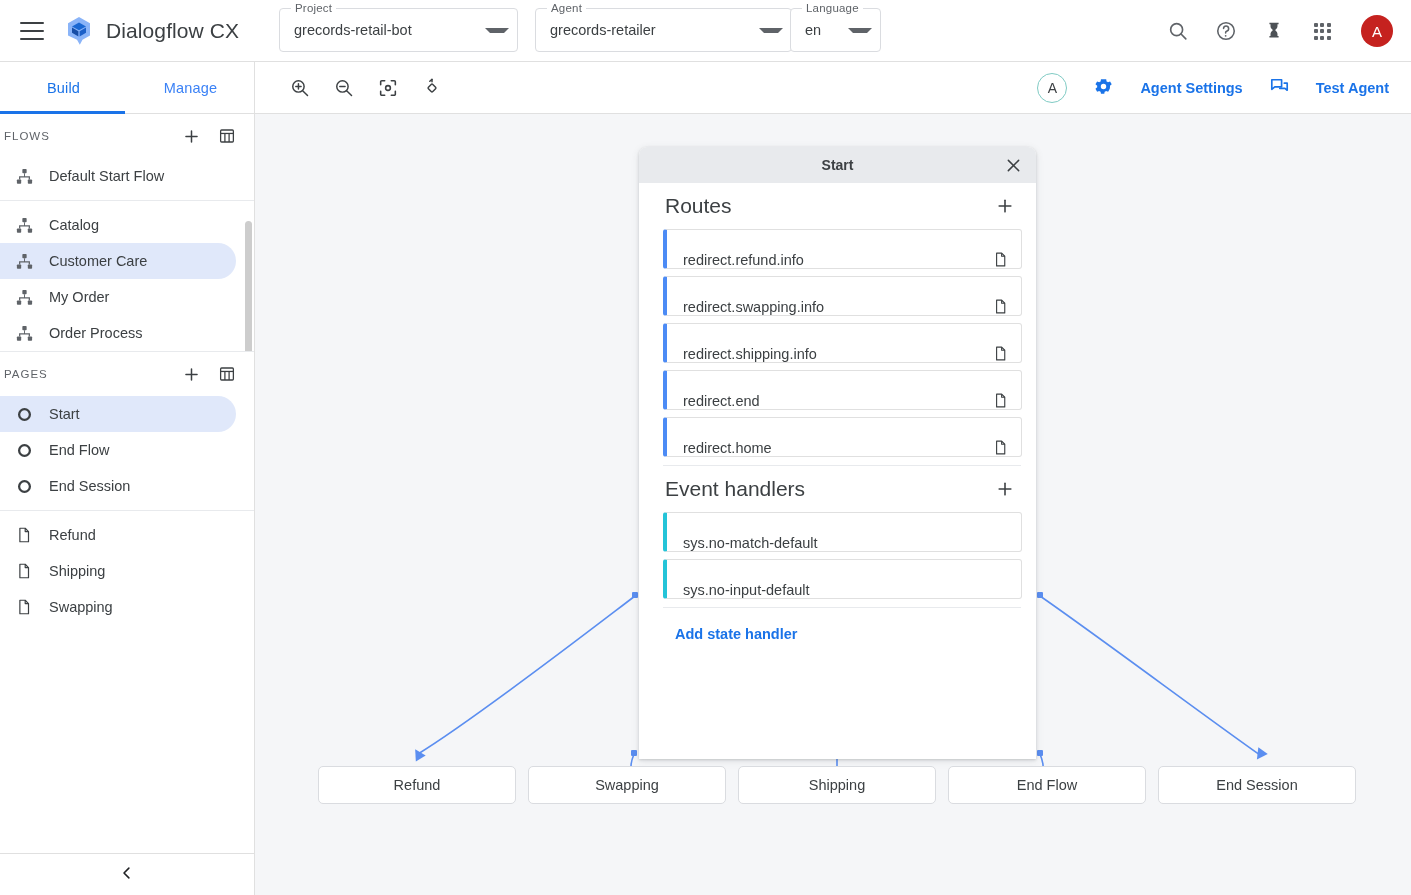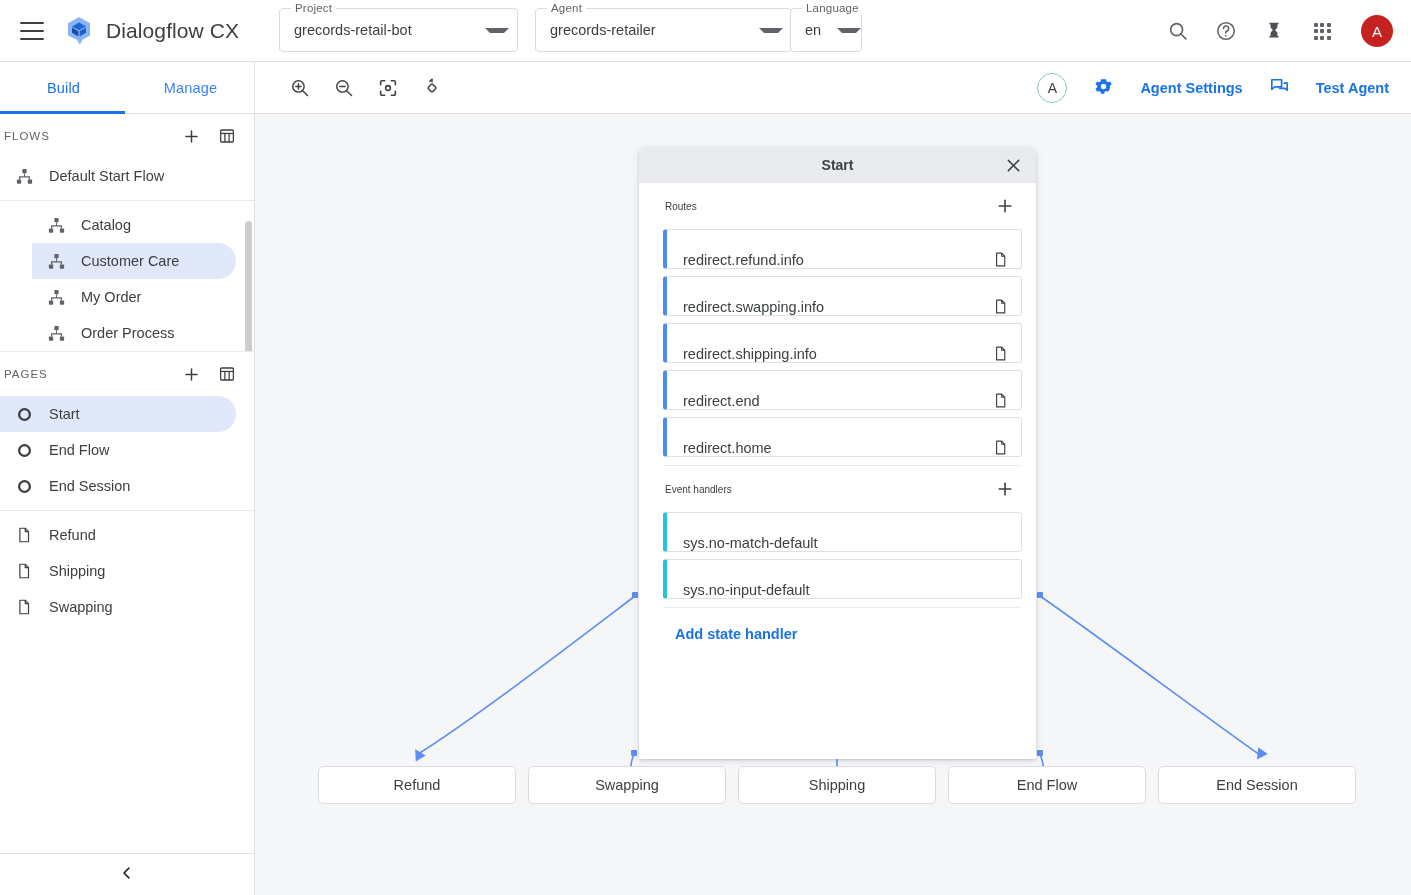--- a/index.html
+++ b/index.html
@@ -37,21 +37,21 @@
     font-size: 11.5px; color: #5f6368; line-height: 14px; letter-spacing: .2px;
   }
   .select-value { font-size: 14.5px; color: #3c4043; white-space: nowrap; }
   .caret { width: 0; height: 0; margin-left: auto; padding-left: 14px;
     border-left: 5px solid transparent; border-right: 5px solid transparent;
     border-top: 5px solid #5f6368; }
   .caret-box { margin-left: auto; padding-left: 16px; display: flex; align-items: center; }
 
   #f-project { position: absolute; left: 279px; top: 8px; width: 239px; }
   #f-agent   { position: absolute; left: 535px; top: 8px; width: 257px; }
-  #f-lang    { position: absolute; left: 790px; top: 8px; width: 72px; }
+  #f-lang    { position: absolute; left: 790px; top: 8px; width: 91px; }
 
   .topbar-actions { position: absolute; right: 18px; top: 0; height: 62px;
     display: flex; align-items: center; gap: 18px; }
   .ic-btn { width: 30px; height: 30px; display: flex; align-items: center; justify-content: center;
      cursor: pointer; color: #5f6368; }
   .avatar {
     width: 32px; height: 32px; border-radius: 50%; background: #c5221f; color: #fff;
     display: flex; align-items: center; justify-content: center;
     font-size: 15px; font-weight: 500; cursor: pointer; margin-left: 6px;
   }
@@ -66,21 +66,21 @@
     font-size: 14.5px; color: #3b82f6; cursor: pointer; letter-spacing: .2px; }
   .tab.active { color: #1a73e8; }
   .tab-underline { position: absolute; bottom: -1px; left: 0; width: 125px; height: 3px; background: #1a73e8; }
 
   .section-head { display: flex; align-items: center; height: 44px; padding: 0 14px 0 4px; }
   .section-head .ttl { font-size: 11.5px; letter-spacing: 1px; color: #5f6368; }
   .section-head .acts { margin-left: auto; display: flex; gap: 10px; align-items: center; }
   .sq-btn { width: 26px; height: 26px; display: flex; align-items: center; justify-content: center;
      cursor: pointer; color: #3c4043; }
 
-  .flows-scroll { position: relative; max-height: 198px; overflow: hidden; border-bottom: 1px solid #e8eaed; padding-left: 32px; }
+  .flows-scroll { position: relative; max-height: 198px; overflow: hidden; border-bottom: 1px solid #e8eaed; }
   .nav-item { display: flex; align-items: center; height: 36px; padding-left: 12px;
     cursor: pointer; position: relative; }
   .nav-item .glyph { width: 24px; height: 24px; margin-right: 13px; display: flex;
      align-items: center; justify-content: center; color: #5f6368; flex: none; }
   .nav-item .txt { font-size: 14.5px; color: #3c4043; }
   .nav-item.sel { background: #e0e8fa; border-radius: 0 18px 18px 0; margin-right: 18px; }
   .divider { height: 1px; background: #e8eaed; margin: 6px 0; }
   .vscroll { position: absolute; right: 2px; top: 14px; width: 7px; height: 198px;
     background: #cdcdcd; border-radius: 4px; }
 
@@ -111,21 +111,21 @@
     box-shadow: 0 1px 3px rgba(60,64,67,.22), 0 2px 8px rgba(60,64,67,.10);
     overflow: hidden;
   }
   .sp-head { height: 36px; background: #e8eaed; display: flex; align-items: center;
     justify-content: center; position: relative; }
   .sp-head .t { font-size: 14px; color: #3c4043; font-weight: bold; }
   .sp-head .x { position: absolute; right: 10px; top: 5px; width: 26px; height: 26px;
     display: flex; align-items: center; justify-content: center; cursor: pointer; }
   .sp-body { padding: 0 13px; }
   .grp-head { display: flex; align-items: center; height: 46px; padding: 0 4px 0 13px; }
-  .grp-head .gt { font-size: 10px; color: #3c4043; }
+  .grp-head .gt { font-size: 21px; color: #3c4043; }
   .grp-head .plus { margin-left: auto; width: 28px; height: 28px; display: flex;
      align-items: center; justify-content: center; cursor: pointer; }
   .row-card {
     display: flex; align-items: flex-end; height: 40px; margin: 0 1px 7px 11px;
     border: 1px solid #e0e0e0; border-left: 4px solid #4c8bf5; border-radius: 3px;
     background: #fff; cursor: pointer; padding: 0 12px 0 16px;
   }
   .row-card.evt { border-left-color: #24c4d8; }
   .row-card .lbl { font-size: 14.5px; color: #3c4043; }
   .row-card .doc { margin-left: auto; color: #3c4043; display: flex; align-items: center; }

